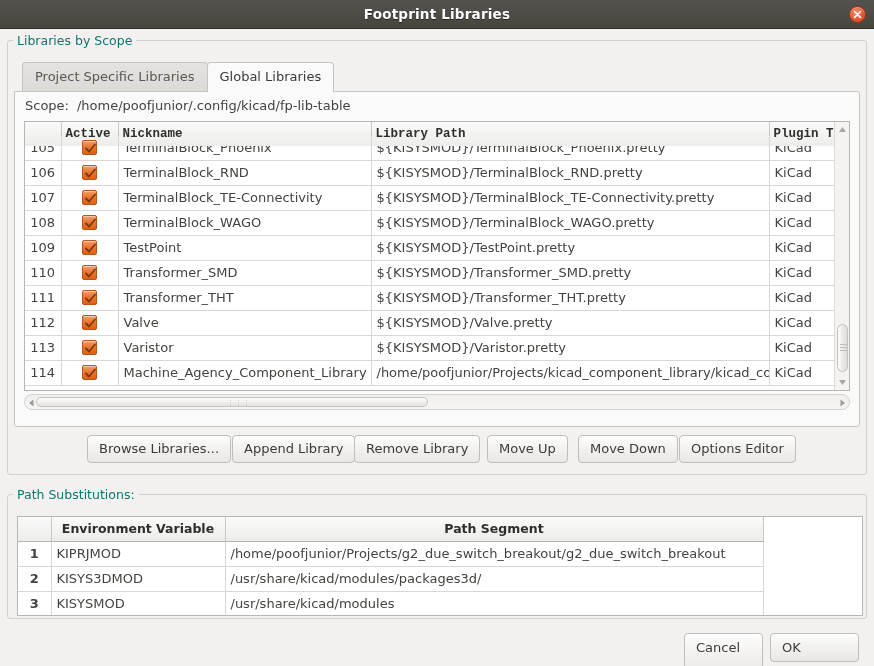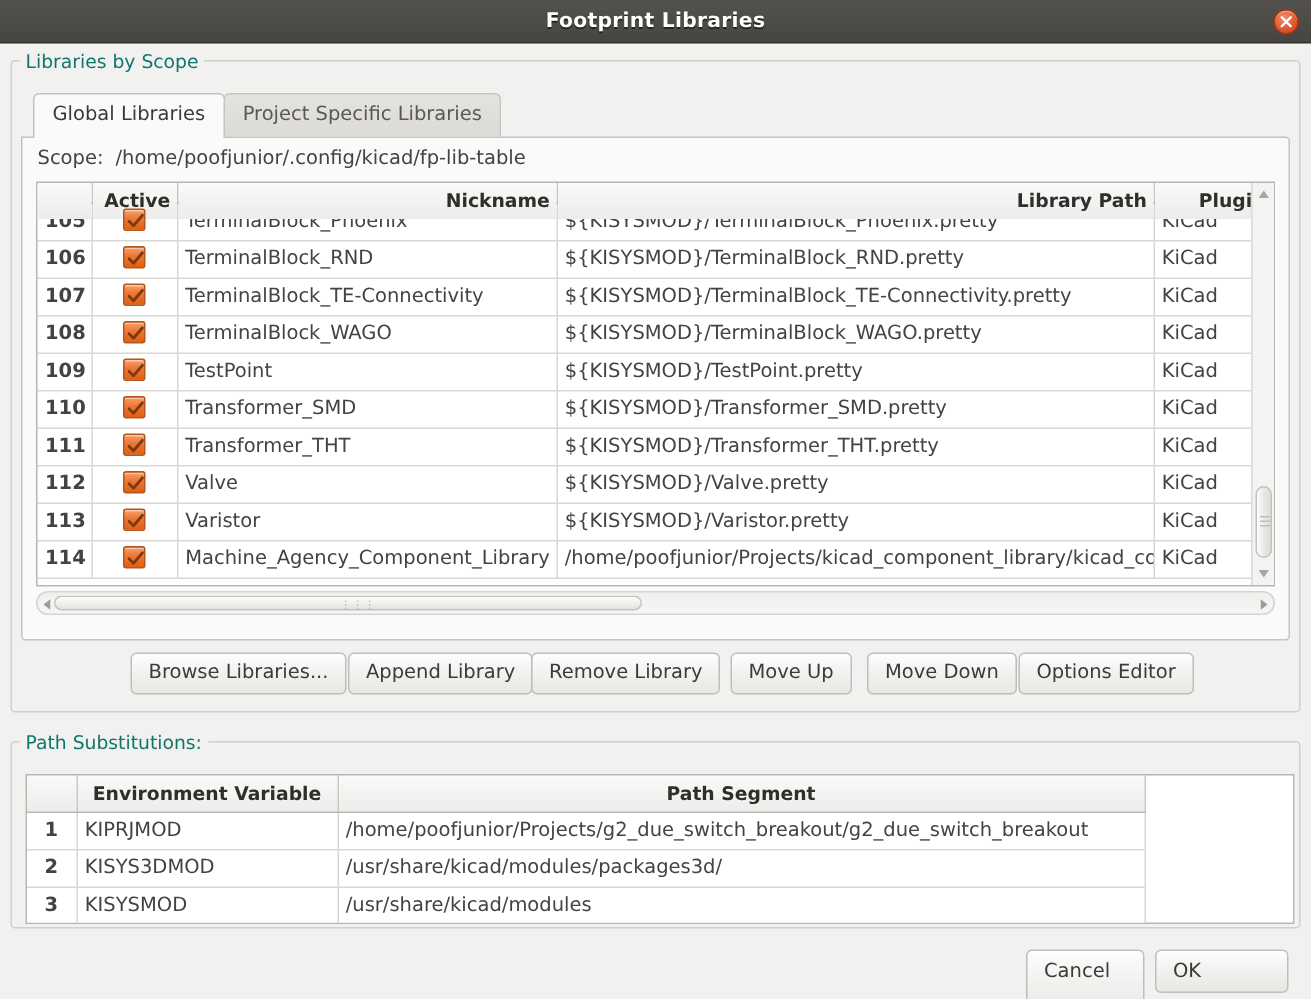--- a/index.html
+++ b/index.html
@@ -110,31 +110,31 @@
     border-right: 1px solid #d9d7d4;
     border-bottom: 1px solid #d9d7d4;
     padding: 0 5px;
     font-size: 13px; color: #44433f;
     overflow: hidden; white-space: nowrap;
     background: #ffffff;
   }
   td.rownum, th.rownum-h {
     width: 36px;
     text-align: center;
-    font-weight: bold;
+    font-weight: normal;
     color: #2f2e2b;
     background: linear-gradient(to bottom, #fbfafa 0%, #efeeec 100%);
     border-right: 1px solid #c9c7c4;
     font-size: 12.5px;
   }
   td.active-col, th.active-h { width: 57px; text-align: center; }
   td.nick, th.nick-h { width: 253px; }
   td.path, th.path-h { width: 398px; }
   td.plugin, th.plugin-h { width: 92px; }
-  th.nick-h, th.path-h, th.active-h, th.plugin-h { text-align: right; }
+  th.nick-h, th.path-h, th.active-h, th.plugin-h { text-align: left; font-family: Liberation Mono, monospace; }
 
   .chk {
     display: inline-block;
     width: 15px; height: 15px;
     vertical-align: middle;
     margin-top: -2px;
     border: 1px solid #b5561f;
     border-radius: 2px;
     background: linear-gradient(to bottom, #f5a06c 0%, #ed7533 45%, #e2600f 100%);
     position: relative;
@@ -230,25 +230,25 @@
       <svg width="9" height="9" viewBox="0 0 9 9">
         <path d="M1.5 1.5 L7.5 7.5 M7.5 1.5 L1.5 7.5" stroke="#ffffff" stroke-width="1.6" stroke-linecap="round"></path>
       </svg>
     </div>
   </div>
 
   <div class="groupbox" style="left:7px; top:40px; width:860px; height:435px;"></div>
   <div class="group-label" style="left:13px; top:33px;">Libraries by Scope</div>
 
   <div class="tabstrip">
+    <div class="tab">
+      <span>Project Specific Libraries</span>
+    </div>
     <div class="tab active">
       <span>Global Libraries</span>
-    </div>
-    <div class="tab">
-      <span>Project Specific Libraries</span>
     </div>
   </div>
 
   <div class="tabpanel">
 
     <div class="file-line">
       <span class="lbl">Scope:</span><span>/home/poofjunior/.config/kicad/fp-lib-table</span>
     </div>
 
     <div class="grid-wrap">

